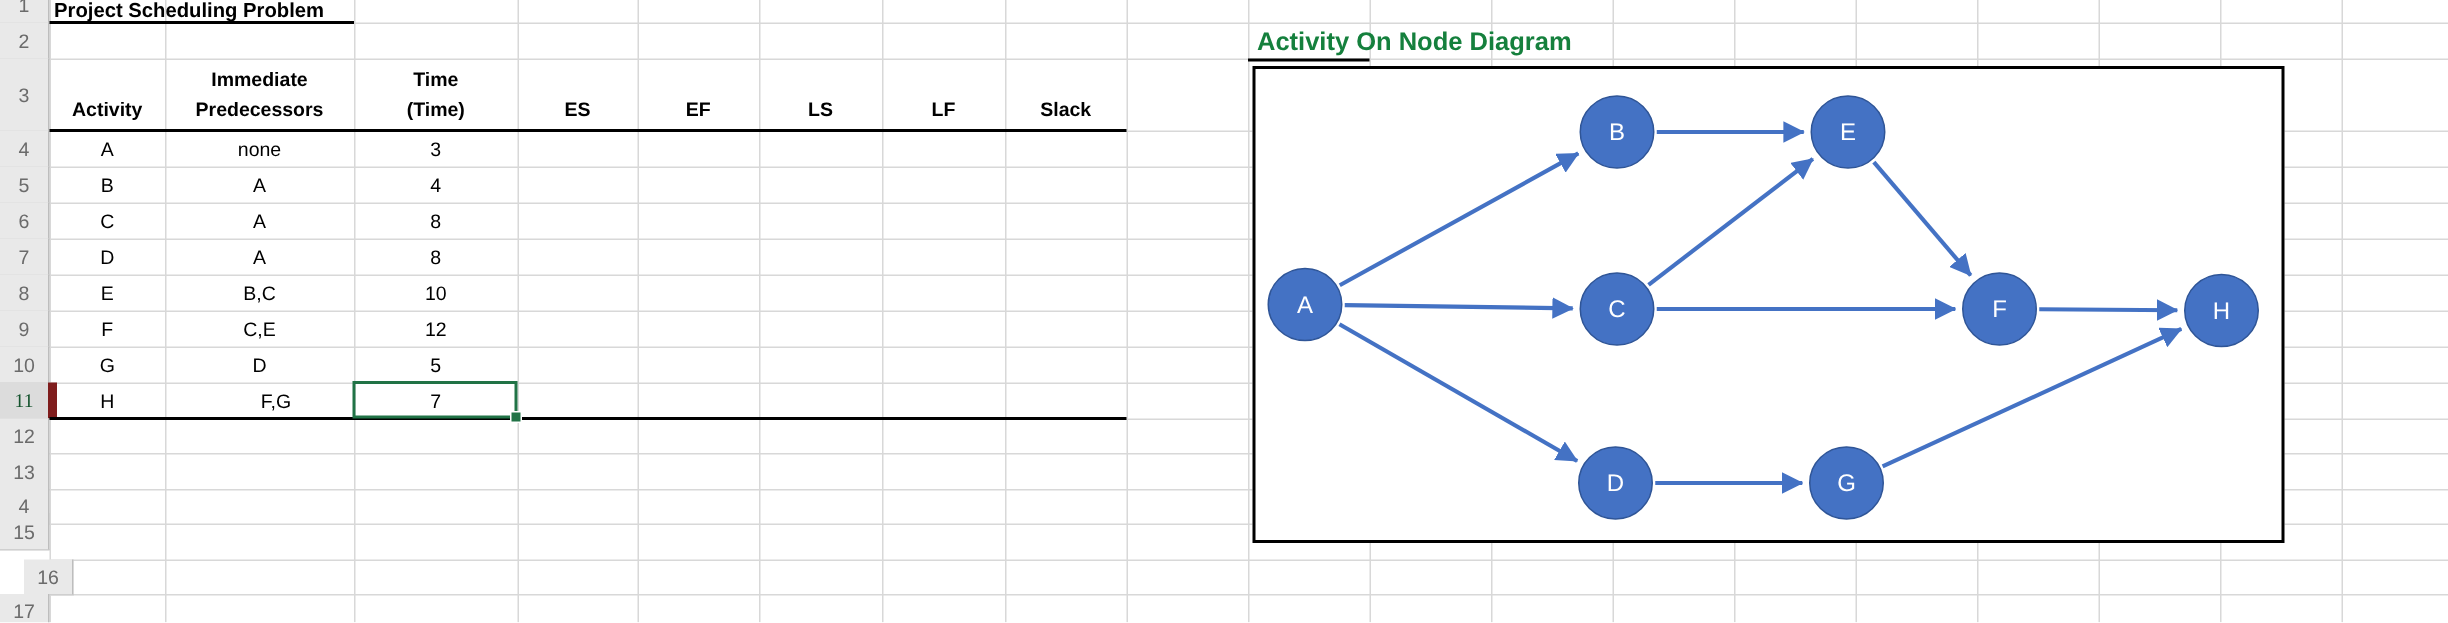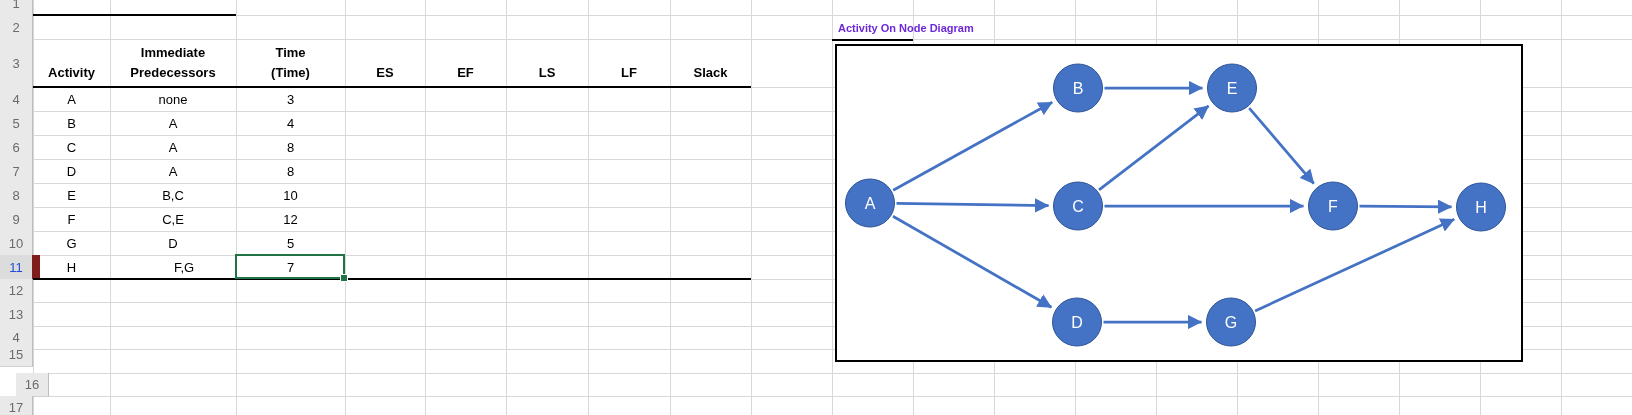--- a/index.html
+++ b/index.html
@@ -7,39 +7,39 @@
     position:relative; width:1632px; height:415px; overflow:hidden;
     background:#ffffff; font-family:"Liberation Sans", sans-serif;
   }
   .vline { position:absolute; top:0; height:415px; width:1px; background:#d8d8d8; }
   .hline-grid { position:absolute; left:33px; width:1599px; height:1px; background:#d8d8d8; }
   .rowhead {
     position:absolute; left:0; width:32px; background:#e9e9e9;
     border-right:1px solid #bdbdbd; border-bottom:1px solid #cfcfcf;
     color:#6b6b6b; font-size:13px; display:flex; align-items:center; justify-content:center;
   }
-  .rowhead.sel { background:#dcdcdc; color:#1d4ed8; border-right:8px solid #7f1d1d; }
+  .rowhead.sel { background:#dcdcdc; color:#14532d; border-right:6px solid #7f1d1d;font-family:Liberation Serif, serif; }
   .cell {
     position:absolute; font-size:13px; color:#000; display:flex;
     align-items:center; justify-content:center; white-space:nowrap;
   }
   .hdrcell {
     position:absolute; top:39px; height:48px; font-size:13px; font-weight:bold; color:#000;
     display:flex; flex-direction:column; justify-content:flex-end; align-items:center;
     padding-bottom:4px; box-sizing:border-box; line-height:20px; white-space:nowrap;
   }
   .sheet-title {
     position:absolute; left:36px; top:-1px; height:16px; line-height:16px;
     font-size:13.5px; font-weight:bold; color:#000; white-space:nowrap;
   }
   .title-underline { position:absolute; left:33px; top:14px; width:203px; height:2px; background:#000; }
   .blackline { position:absolute; background:#000; }
   .diagram-title {
     position:absolute; left:838px; top:17px; height:22px; line-height:22px;
-    font-size:11px; font-weight:bold; color:#6d28d9; white-space:nowrap;
+    font-size:17px; font-weight:bold; color:#15803d; white-space:nowrap;
   }
   .diagram-title-underline { position:absolute; left:832px; top:39px; width:81px; height:2px; background:#000; }
   .diagram-box {
     position:absolute; left:835px; top:44px; width:688px; height:318px;
     background:#fff; border:2px solid #000; box-sizing:border-box;
   }
   .aon-svg { position:absolute; left:835px; top:44px; width:688px; height:318px; }
   .selection {
     position:absolute; left:235px; top:254px; width:110px; height:25px;
     border:2px solid #217346; box-sizing:border-box;
@@ -155,20 +155,21 @@
       <div class="cell" style="left: 110px; width: 126px; top: 207px; height: 24px;">C,E</div>
       <div class="cell" style="left: 236px; width: 109px; top: 207px; height: 24px;">12</div>
       <div class="cell" style="left: 33px; width: 77px; top: 231px; height: 24px;">G</div>
       <div class="cell" style="left: 110px; width: 126px; top: 231px; height: 24px;">D</div>
       <div class="cell" style="left: 236px; width: 109px; top: 231px; height: 24px;">5</div>
       <div class="cell" style="left: 33px; width: 77px; top: 255px; height: 24px;">H</div>
       <div class="cell" style="left: 110px; width: 148px; top: 255px; height: 24px;">F,G</div>
       <div class="cell" style="left: 236px; width: 109px; top: 255px; height: 24px;">7</div>
     </div>
 
+  <div class="sheet-title">Project Scheduling Problem</div>
   <div class="title-underline"></div>
 
   <div class="blackline" style="left:33px; top:86px; width:718px; height:2px;"></div>
   <div class="blackline" style="left:33px; top:278px; width:718px; height:2px;"></div>
 
   <div class="selection">
     <div class="fill-handle"></div>
   </div>
 
   <div class="diagram-title">Activity On Node Diagram</div>

